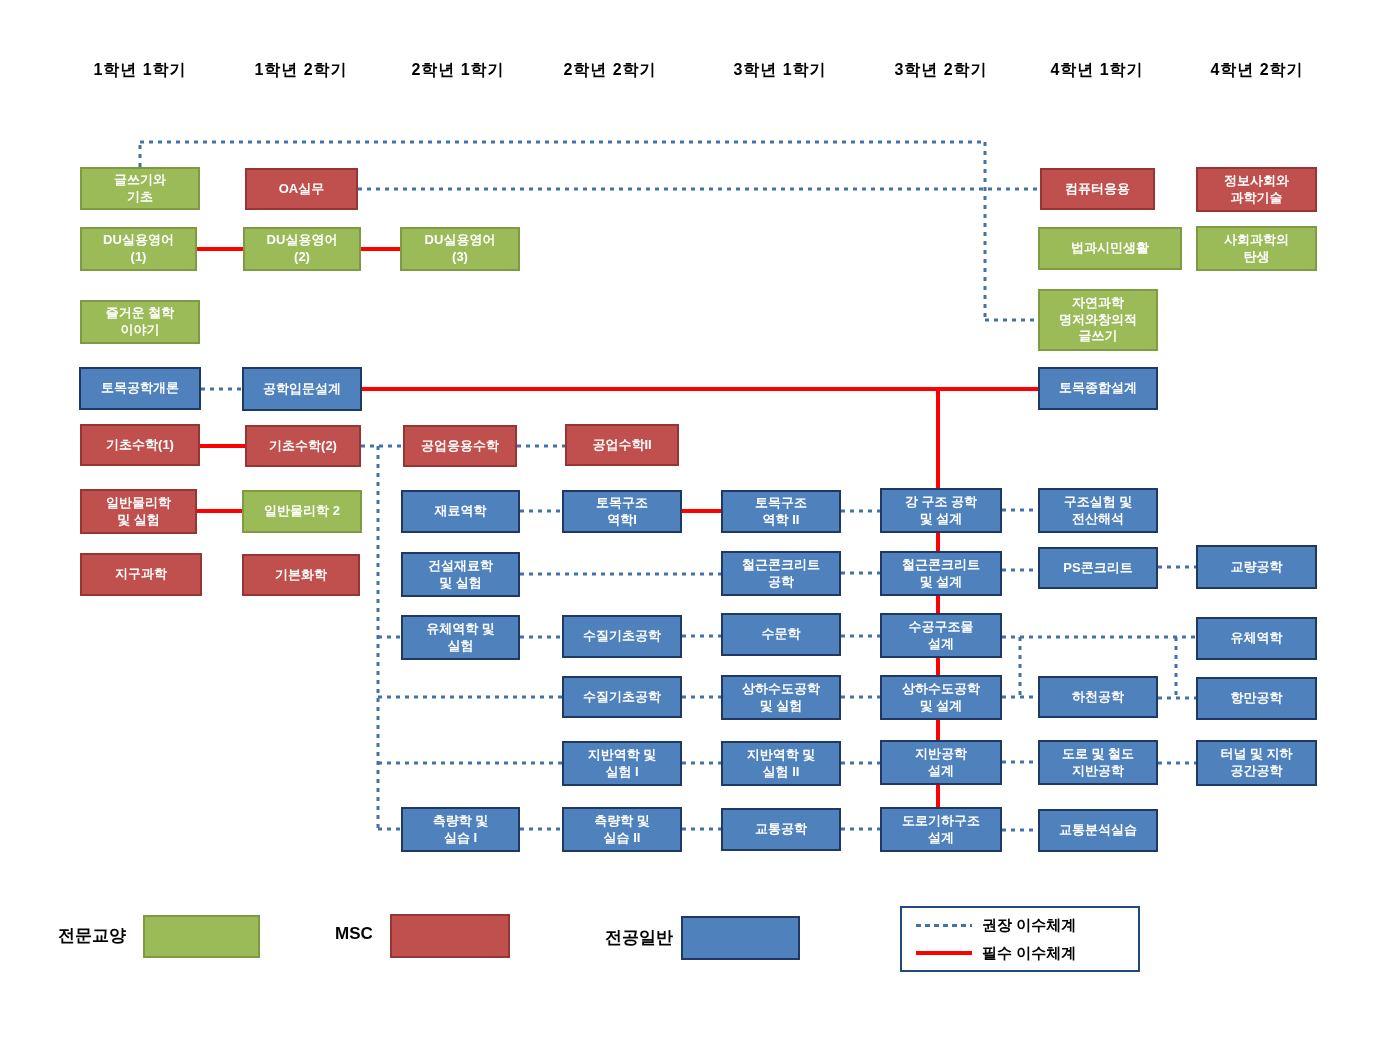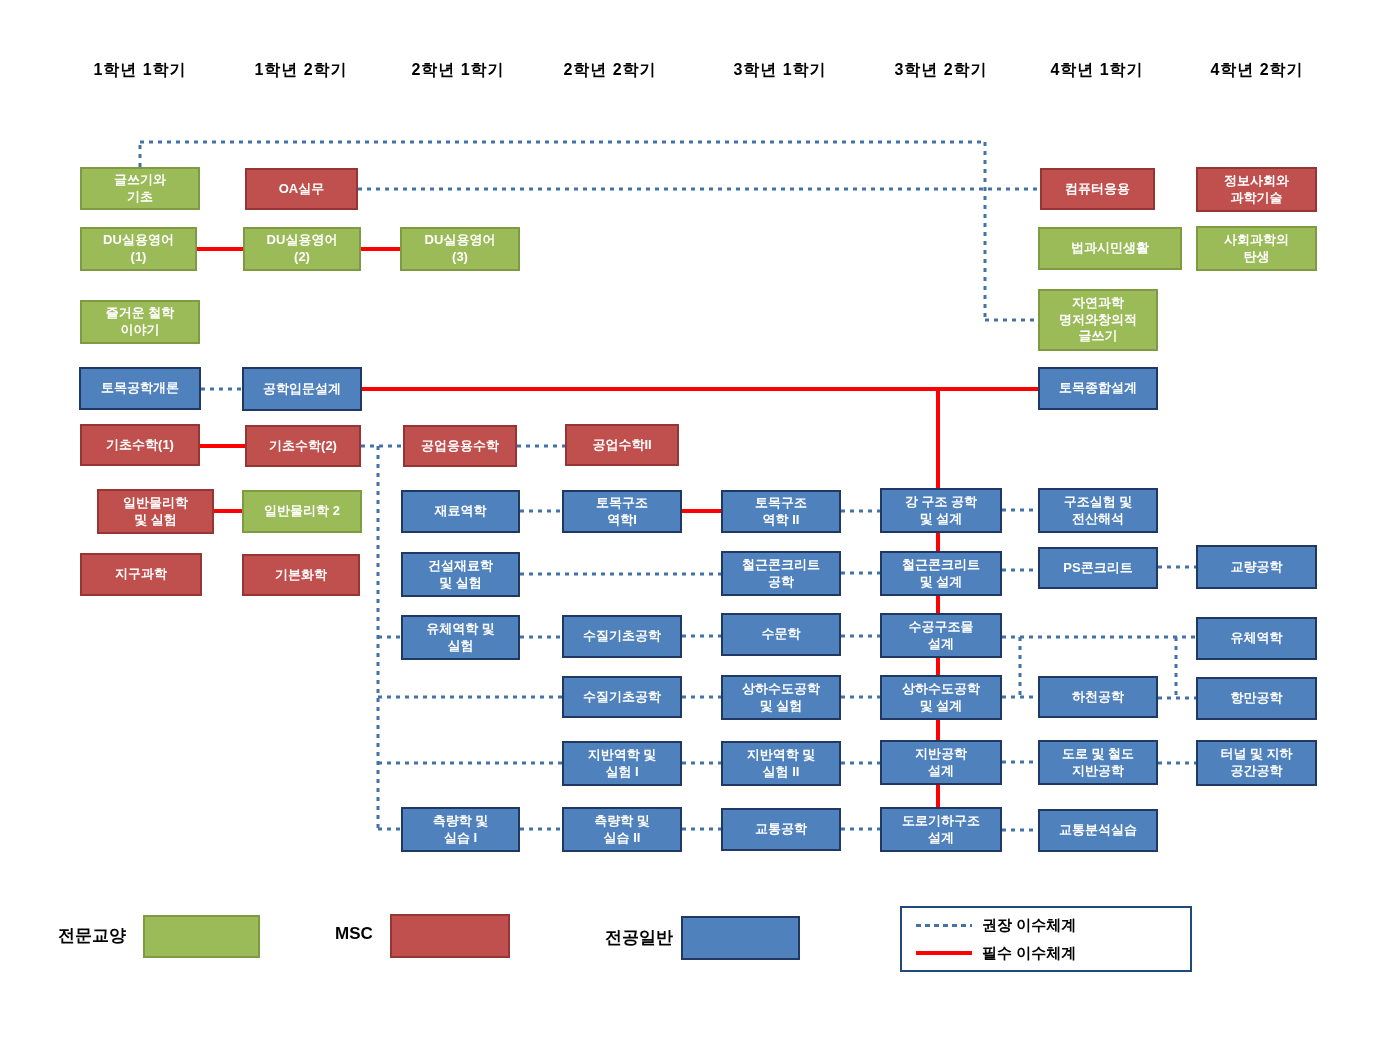--- a/index.html
+++ b/index.html
@@ -11,21 +11,21 @@
   .colhdr{position:absolute;top:60px;width:150px;text-align:center;font-size:16px;
           font-weight:bold;color:#000;z-index:2;letter-spacing:1px;}
   .box{position:absolute;display:flex;align-items:center;justify-content:center;
        text-align:center;white-space:pre-line;color:#fff;font-weight:bold;font-size:13px;
        line-height:1.3;box-sizing:border-box;z-index:2;}
   .g{background:#9BBB59;border:2px solid #7E9B44;}
   .m{background:#C0504D;border:2px solid #963634;}
   .b{background:#4F81BD;border:2px solid #1F3864;}
   .leglabel{position:absolute;font-size:17px;font-weight:bold;color:#000;z-index:2;}
   .swatch{position:absolute;box-sizing:border-box;z-index:2;}
-  #legend-key{position:absolute;left:900px;top:906px;width:292px;height:66px;
+  #legend-key{position:absolute;left:900px;top:906px;width:240px;height:66px;
               border:2px solid #1F497D;box-sizing:border-box;z-index:2;background:#fff;
               display:flex;flex-direction:column;justify-content:center;gap:9px;padding:0 14px;}
   .key-row{display:flex;align-items:center;gap:10px;font-size:15px;color:#000;font-weight:bold;}
   .samp{display:inline-block;width:56px;flex:0 0 56px;}
   .rec-samp{height:3px;background:repeating-linear-gradient(90deg,#4472A8 0 5px,transparent 5px 9px);}
   .req-samp{height:4px;background:#FF0000;}
 </style>
 </head>
 <body>
 
@@ -88,21 +88,21 @@
   <div class="colhdr" style="left:1182px">4학년 2학기</div>
 
   <div class="box g" style="left:80px;top:167px;width:120px;height:43px">글쓰기와
 기초</div>
   <div class="box g" style="left:80px;top:227px;width:117px;height:44px">DU실용영어
 (1)</div>
   <div class="box g" style="left:80px;top:300px;width:120px;height:44px">즐거운 철학
 이야기</div>
   <div class="box b" style="left:79px;top:367px;width:122px;height:43px">토목공학개론</div>
   <div class="box m" style="left:80px;top:424px;width:120px;height:42px">기초수학(1)</div>
-  <div class="box m" style="left:97px;top:489px;width:117px;height:45px">일반물리학
+  <div class="box m" style="left:80px;top:489px;width:117px;height:45px">일반물리학
 및 실험</div>
   <div class="box m" style="left:80px;top:553px;width:122px;height:43px">지구과학</div>
 
   <div class="box m" style="left:245px;top:168px;width:113px;height:42px">OA실무</div>
   <div class="box g" style="left:243px;top:227px;width:118px;height:44px">DU실용영어
 (2)</div>
   <div class="box b" style="left:242px;top:367px;width:120px;height:44px">공학입문설계</div>
   <div class="box m" style="left:245px;top:425px;width:116px;height:42px">기초수학(2)</div>
   <div class="box g" style="left:242px;top:490px;width:120px;height:43px">일반물리학 2</div>
   <div class="box m" style="left:242px;top:554px;width:118px;height:42px">기본화학</div>

